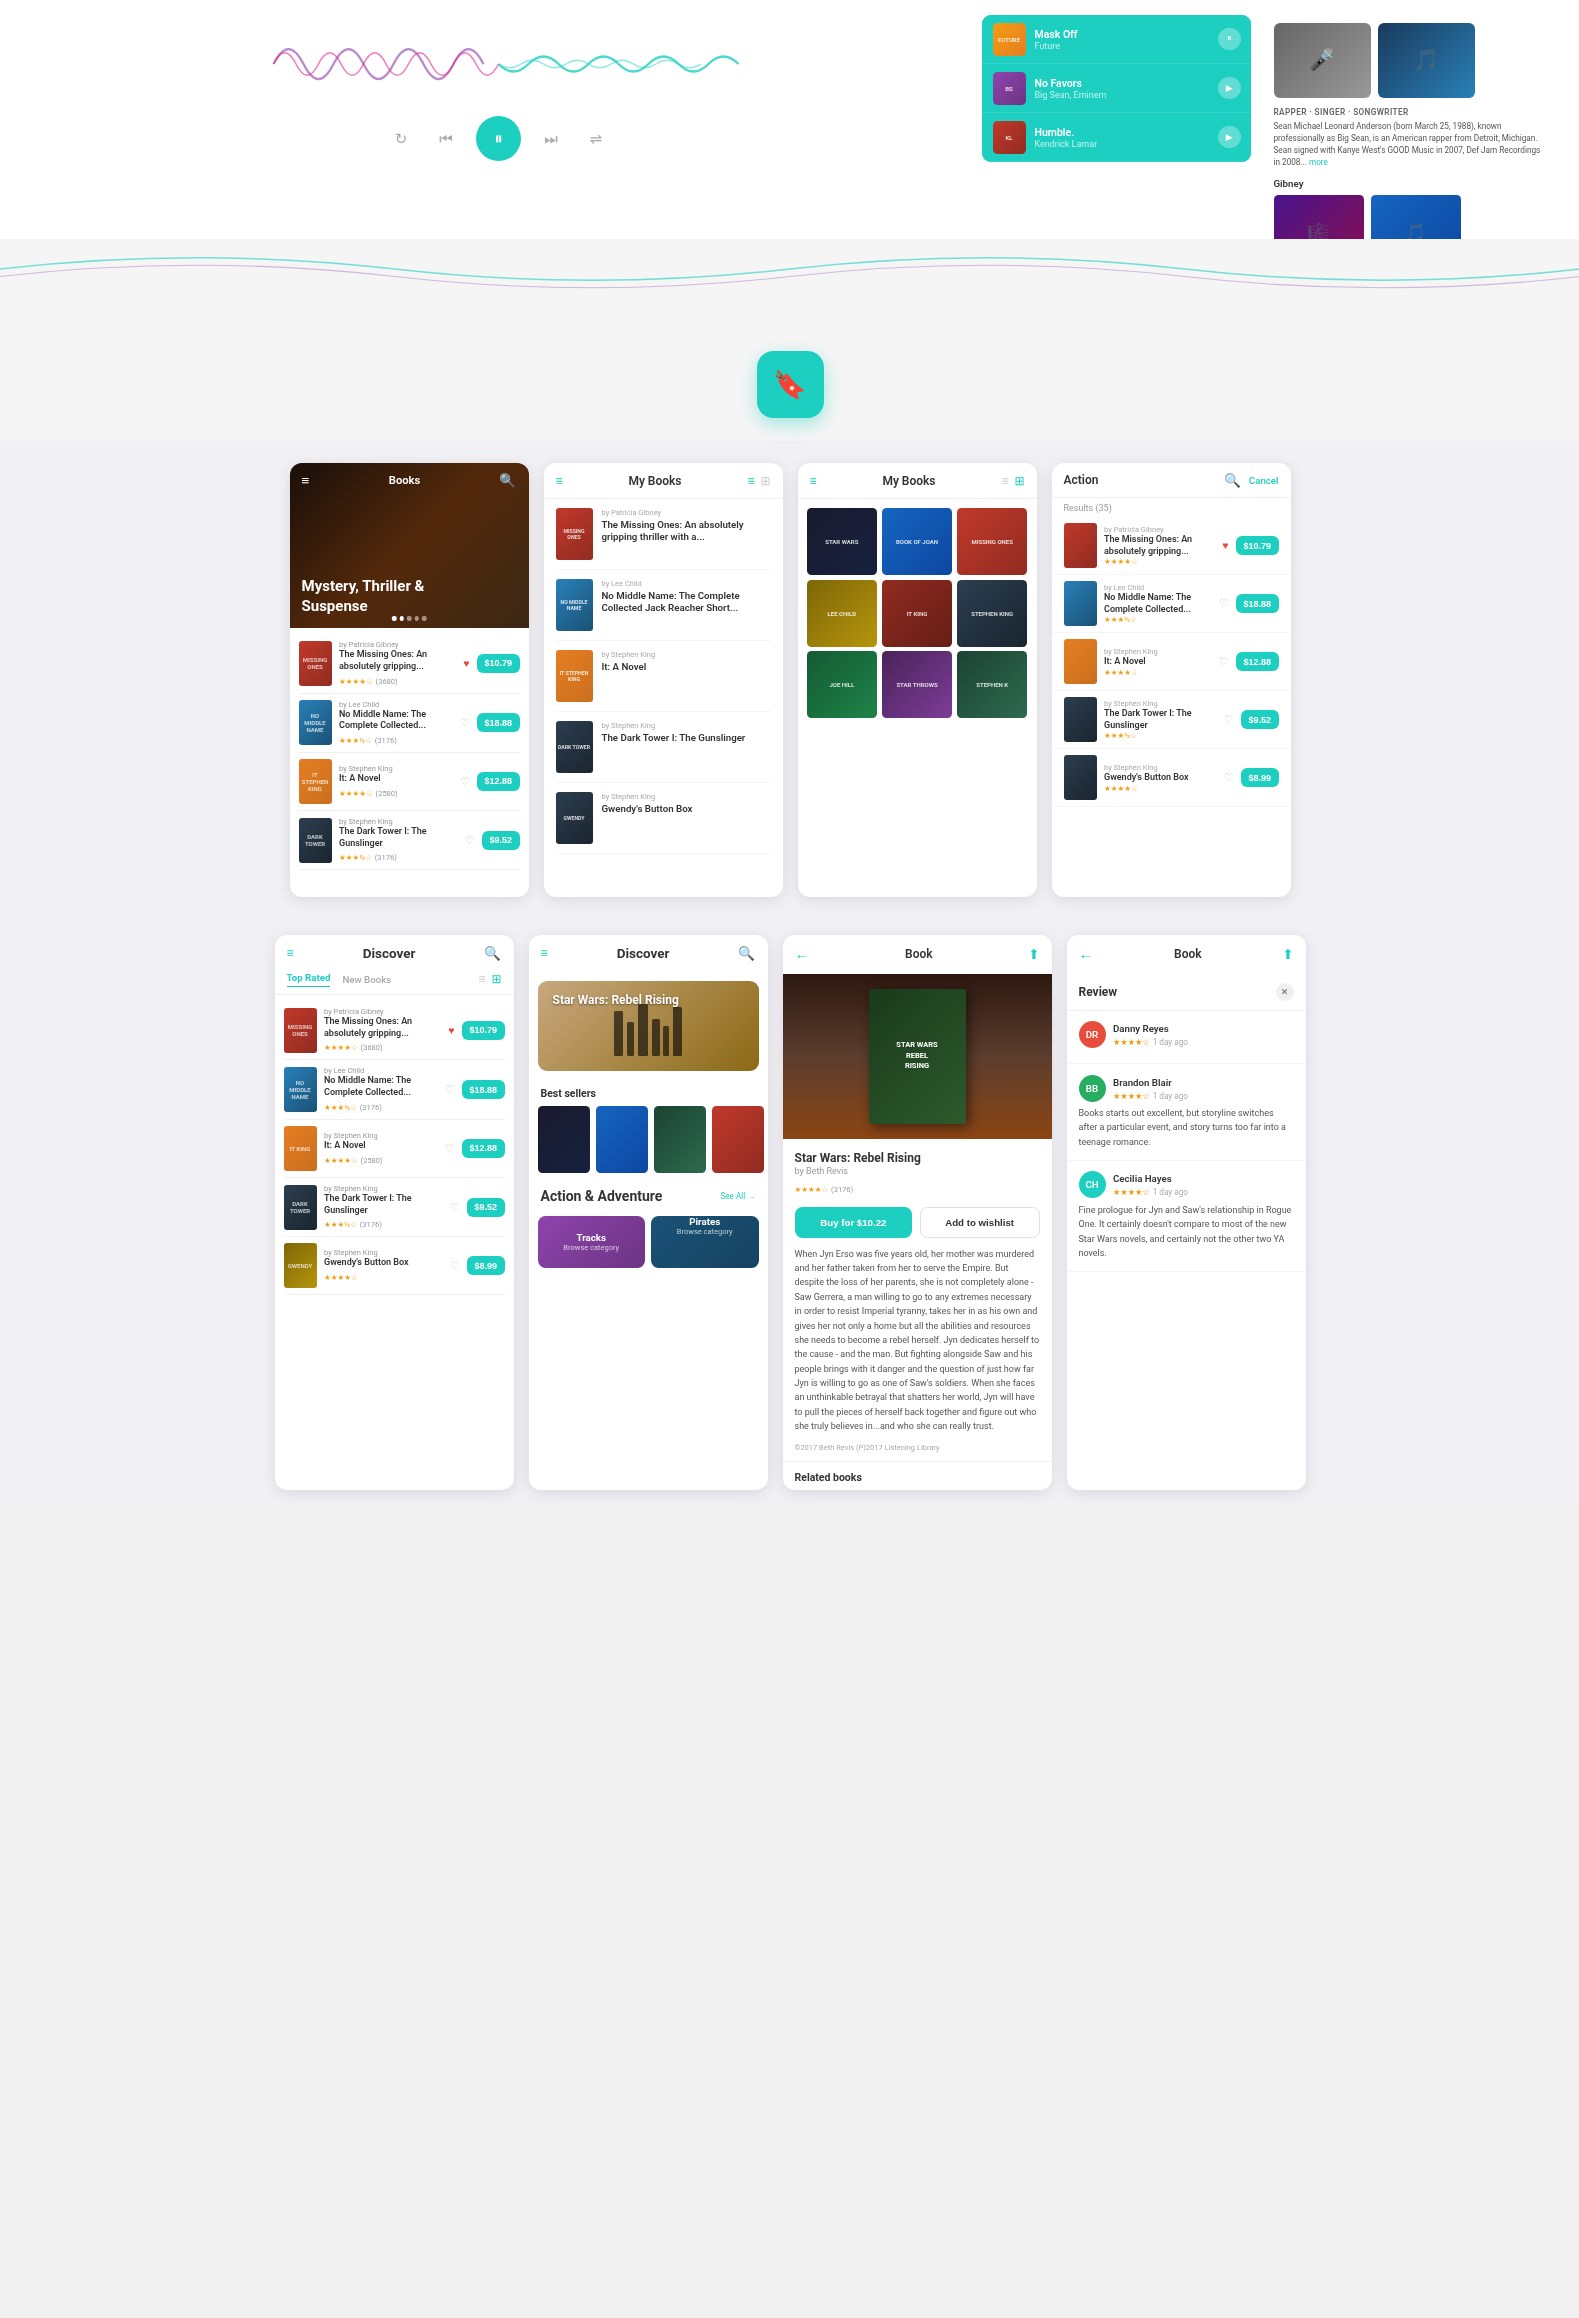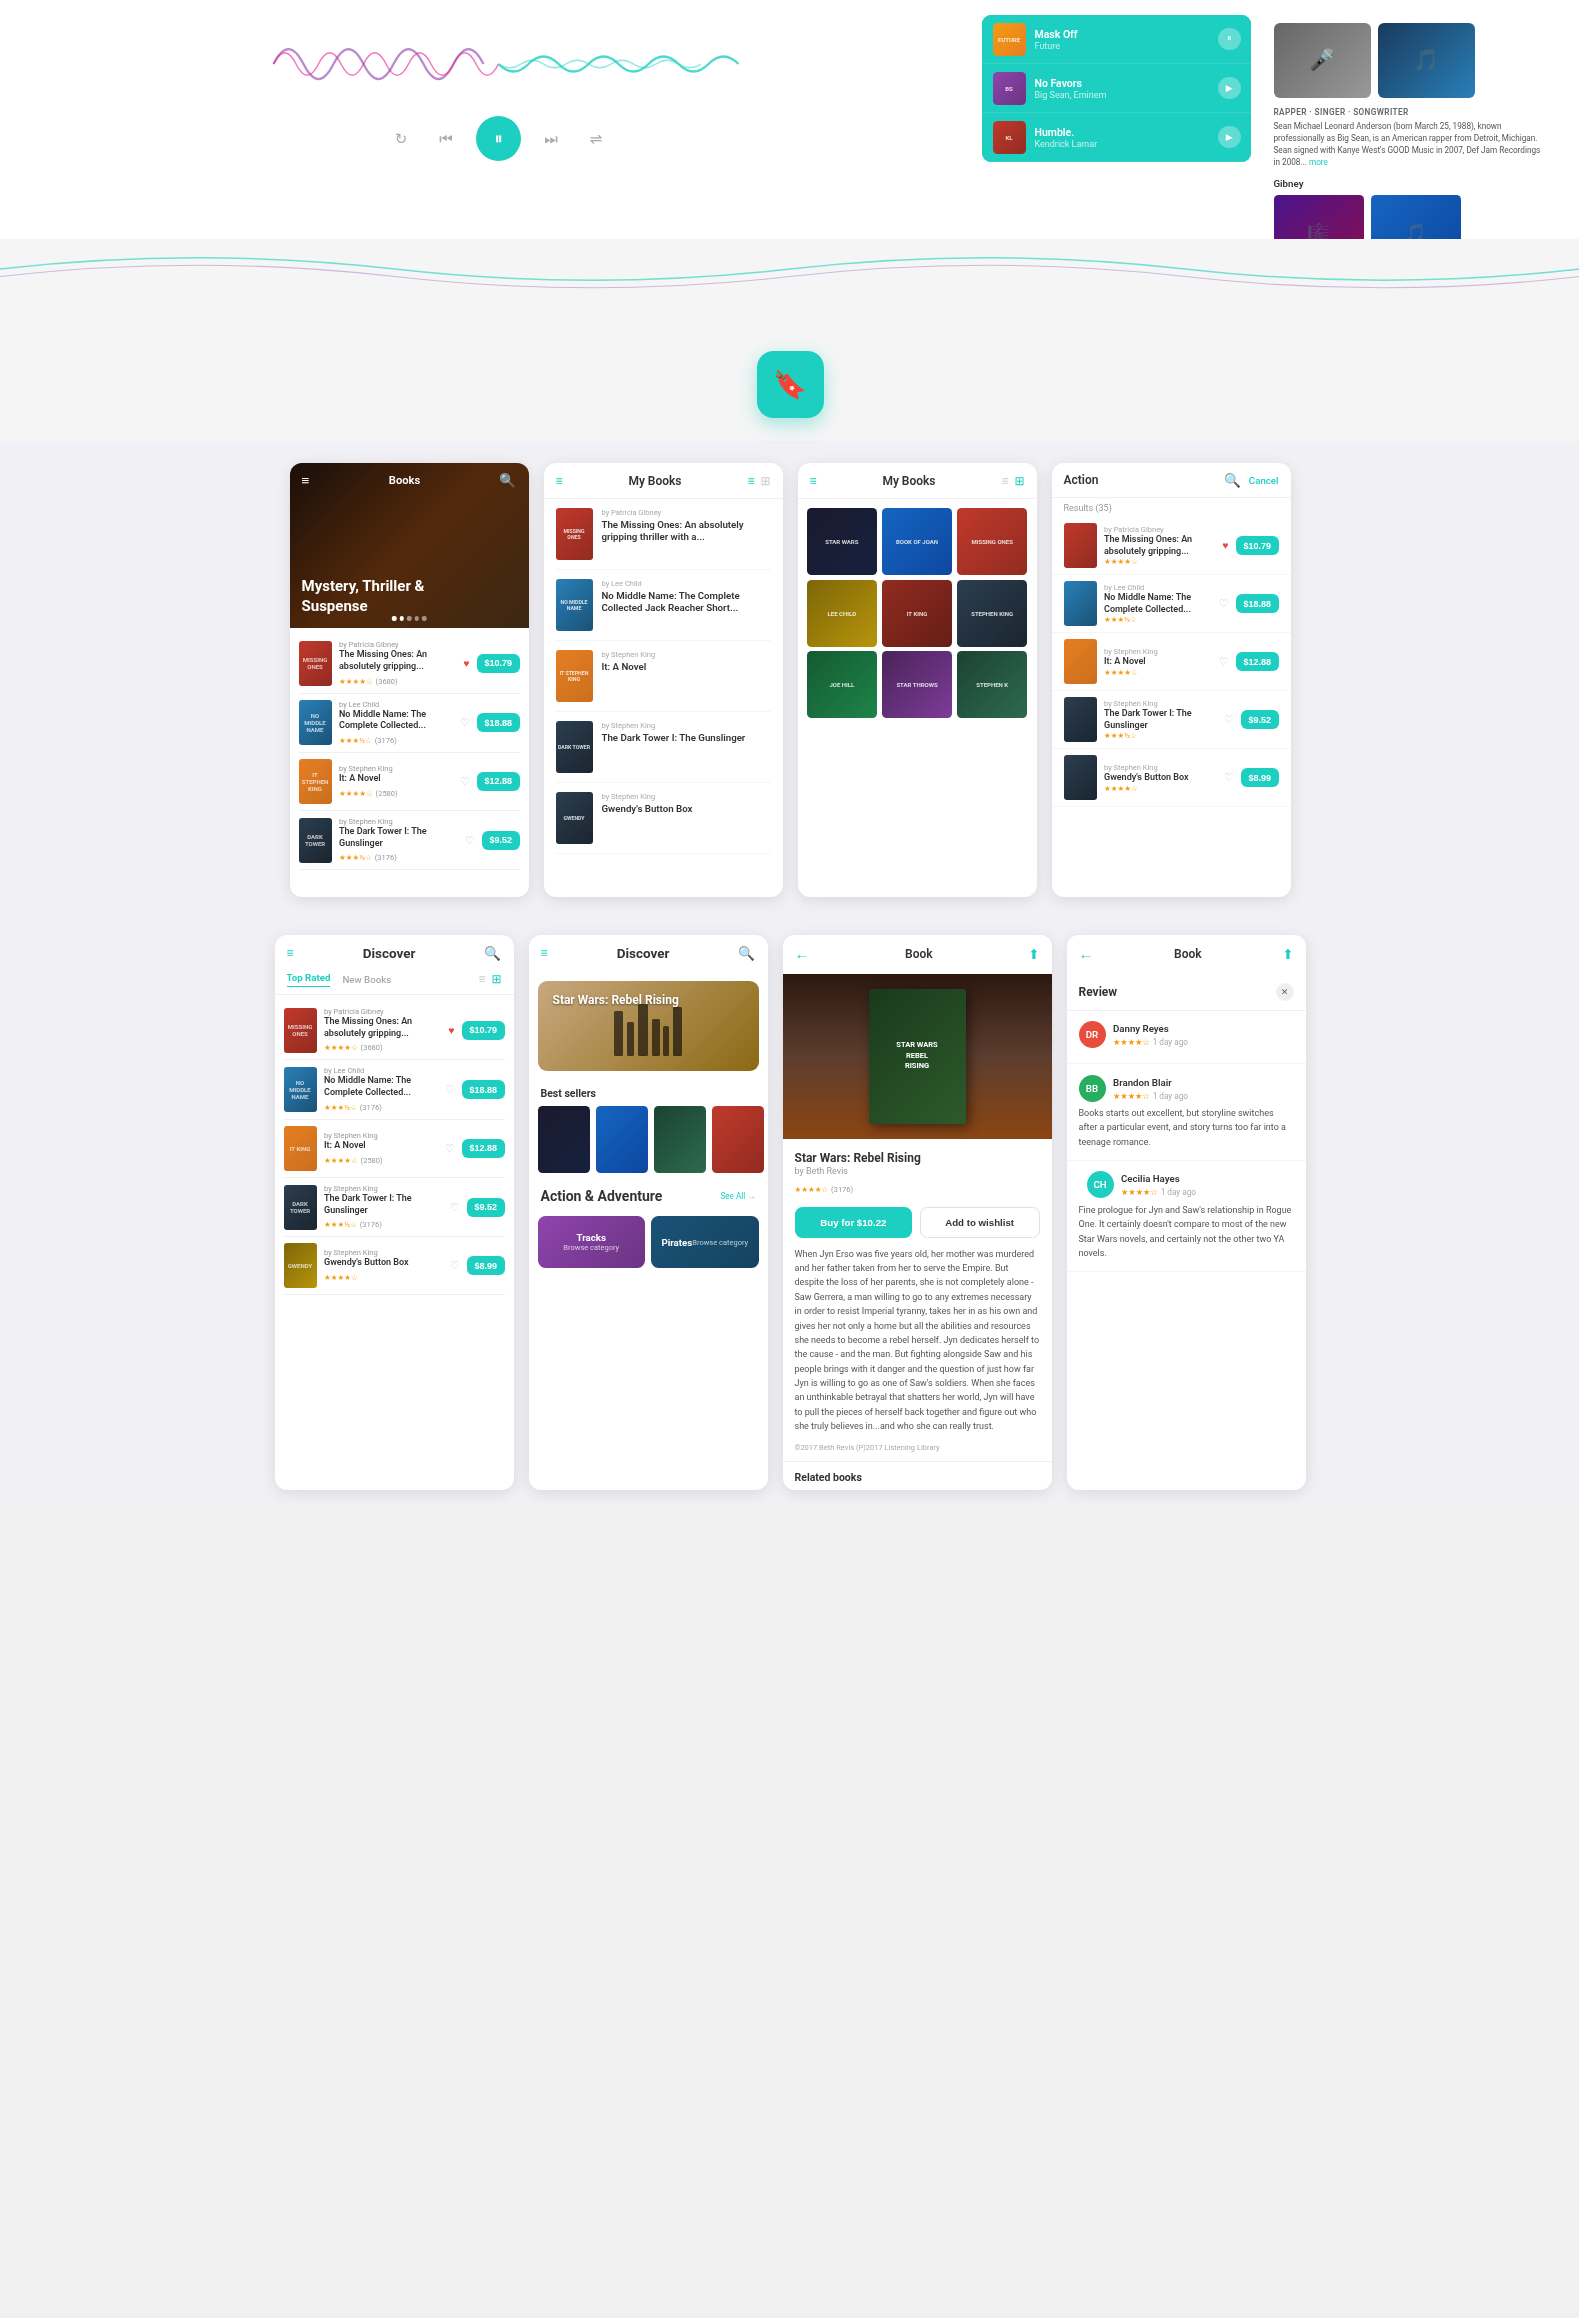--- a/index.html
+++ b/index.html
@@ -600,23 +600,22 @@
       display: flex;
       flex-direction: column;
       align-items: center;
       justify-content: center;
     }
 
     .category-bg-pirates {
       width: 100%; height: 100%;
       background: linear-gradient(135deg, #1a5276, #154360);
       display: flex;
-      flex-direction: row;
-      align-items: center;
-      justify-content: center;
+      flex-direction: column;
+      align-items: center;
     }
 
     .category-name {
       color: #fff;
       font-size: 9.7px;
       font-weight: 700;
     }
 
     .category-sub {
       color: rgba(255,255,255,0.7);
@@ -764,21 +763,21 @@
       border-radius: 50%;
       display: flex; align-items: center; justify-content: center;
       color: #fff;
       font-size: 9.7px;
       font-weight: 600;
       flex-shrink: 0;
     }
 
     .avatar-dr { background: #e74c3c; }
     .avatar-bb { background: #27ae60; }
-    .avatar-ch { background: #1DCFC0; margin-left: 8px; }
+    .avatar-ch { background: #1DCFC0; }
 
     .review-user-info { flex: 1; }
     .reviewer-name { font-size: 9.7px; font-weight: 600; color: #333; }
     .review-time { font-size: 8.2px; color: #aaa; }
     .review-stars { color: #f39c12; font-size: 8.2px; }
 
     .review-text {
       font-size: 9px;
       color: #555;
       line-height: 1.6;

